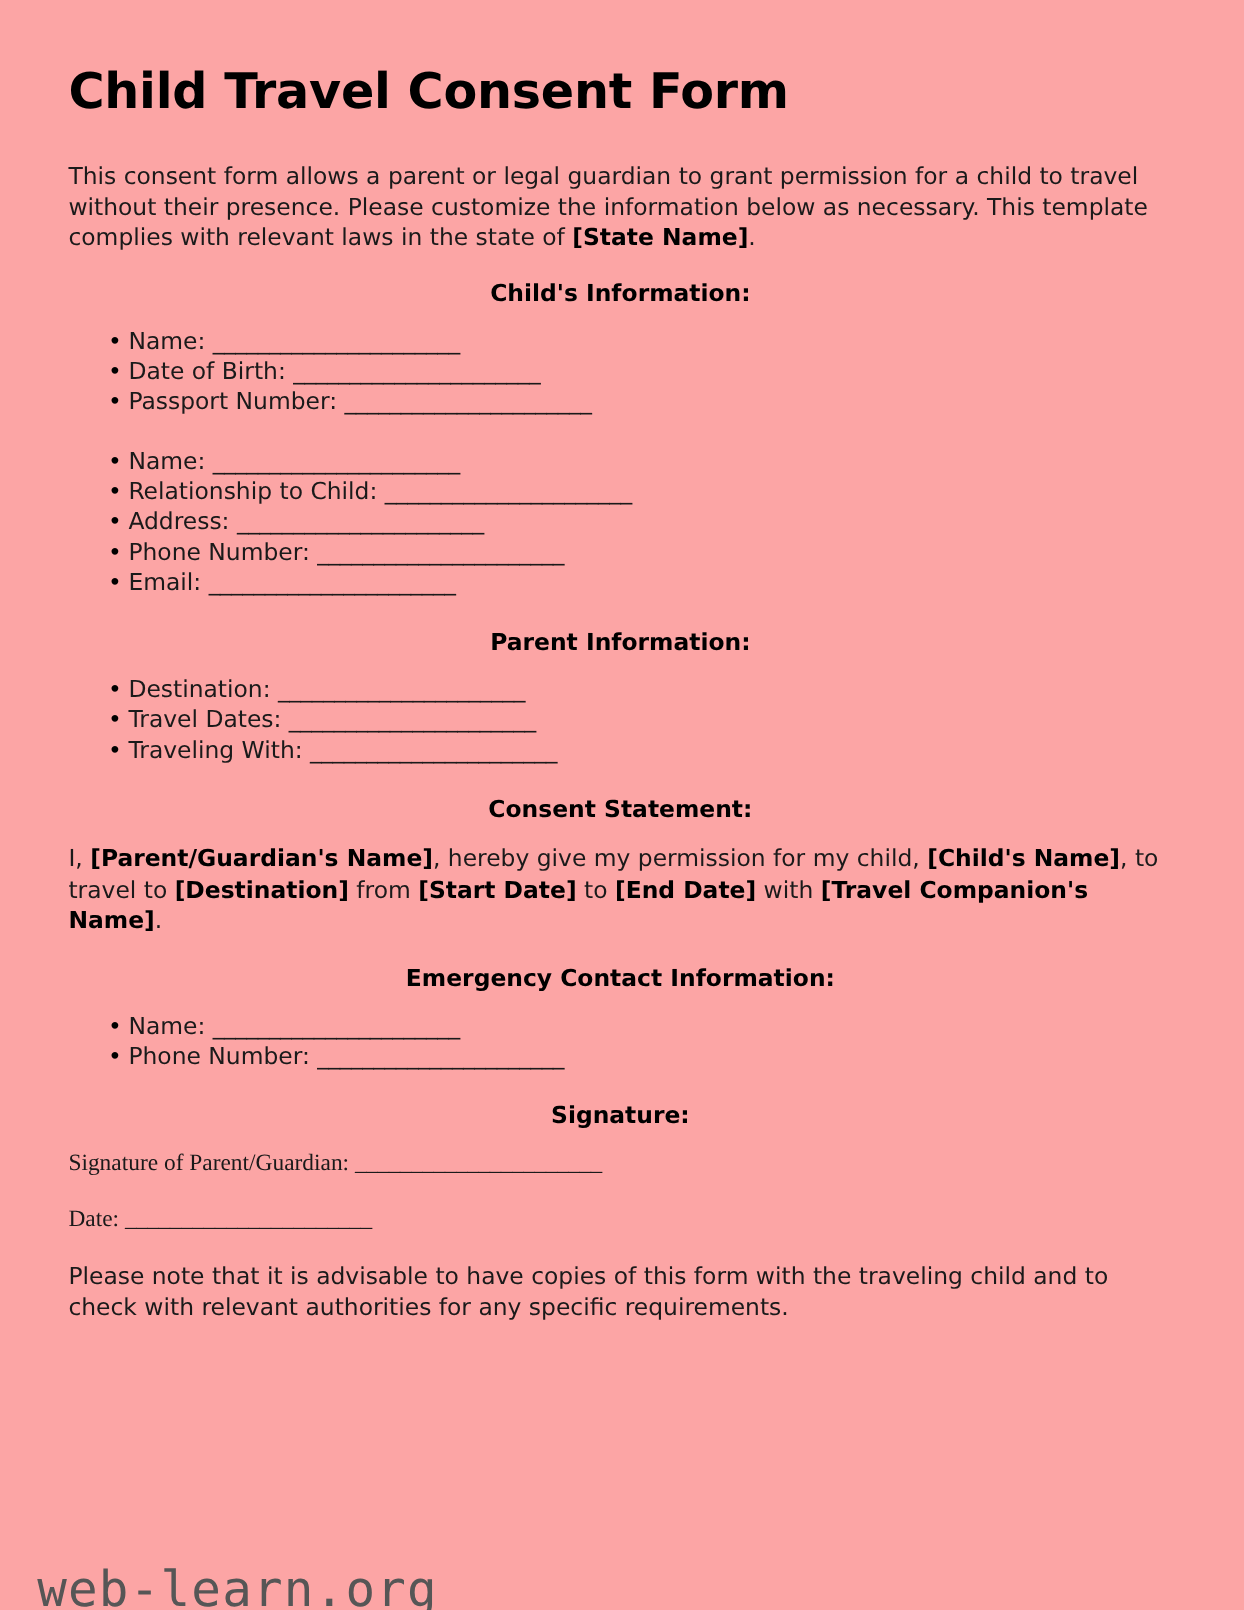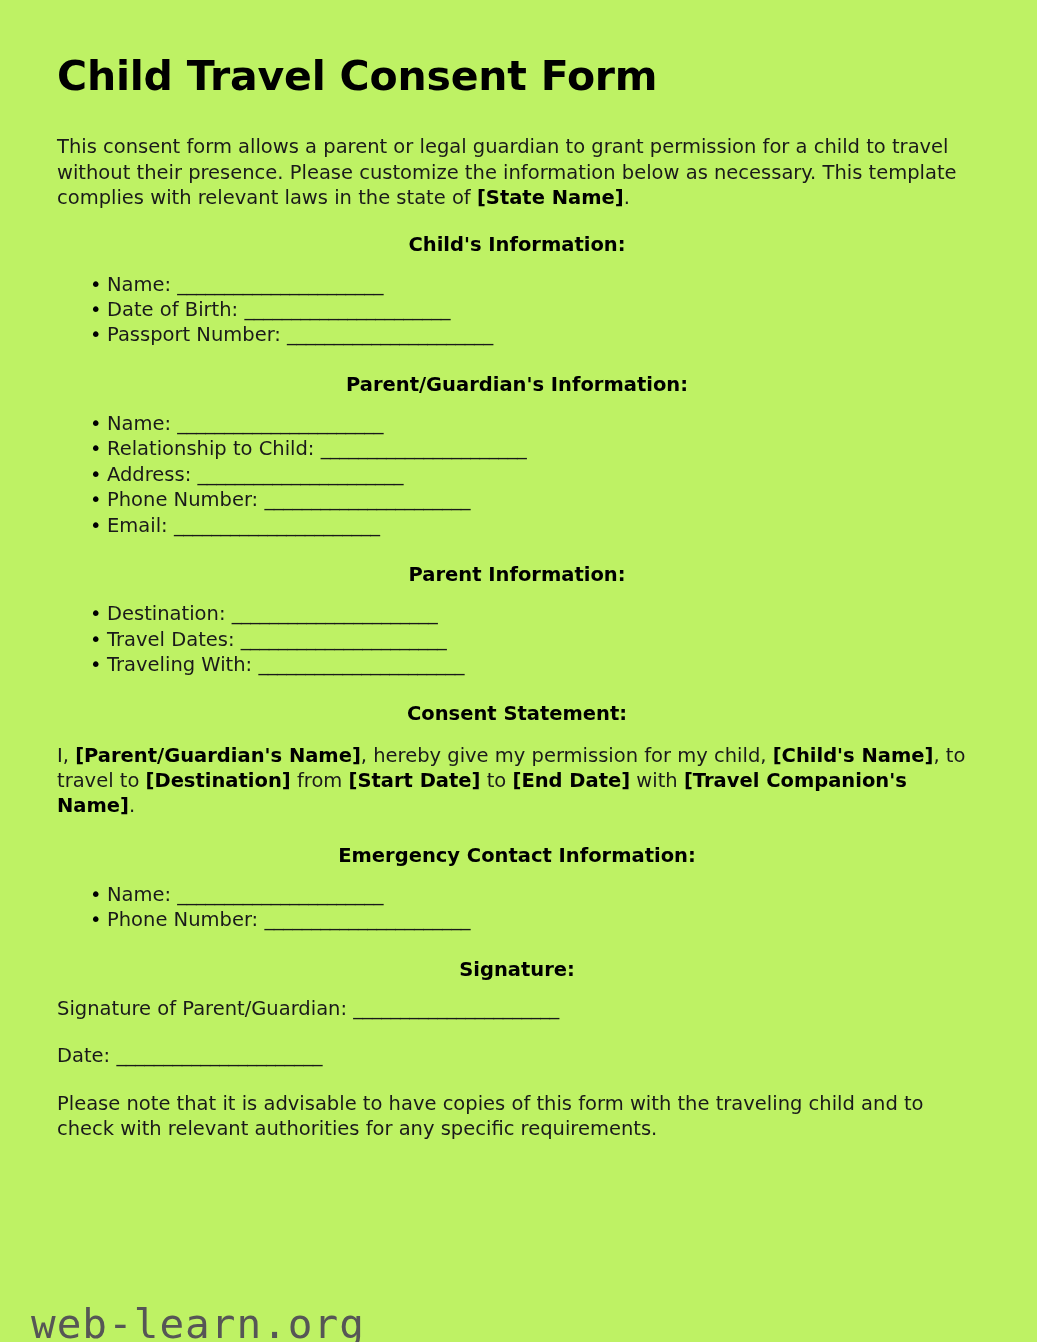--- a/index.html
+++ b/index.html
@@ -16,21 +16,21 @@
     color: #000000;
     overflow: hidden;
   }
 
   .page {
     position: absolute;
     left: 0;
     top: 0;
     width: 1037px;
     height: 1342px;
-    background: #bef264;
+    background: #fca5a5;
   }
 
   .content {
     position: absolute;
     left: 57px;
     top: 52px;
     width: 920px;
   }
 
   h1.doc-title {
@@ -86,20 +86,21 @@
   .blank {
     letter-spacing: -0.4px;
   }
 
   .line-field {
     font-size: 19.5px;
     line-height: 1.30;
     margin: 0 0 22px 0;
     color: #1a1a1a;
     white-space: nowrap;
+    font-family: Liberation Serif, serif;
   }
 
   .consent-block {
     margin-bottom: 24px;
   }
 
   .sig-block .line-field:last-child {
     margin-bottom: 22px;
   }
 
@@ -126,21 +127,20 @@
 
     <p class="para"><span>This consent form allows a parent or legal guardian to grant permission for a child to travel without their presence. Please customize the information below as necessary. This template complies with relevant laws in the state of </span><b>[State Name]</b><span>.</span></p>
 
     <h2 class="section-title">Child's Information:</h2>
     <ul class="field-list">
       <li><span class="bullet-dot">•</span><span>Name:</span> <span class="blank">______________________</span></li>
       <li><span class="bullet-dot">•</span><span>Date of Birth:</span> <span class="blank">______________________</span></li>
       <li><span class="bullet-dot">•</span><span>Passport Number:</span> <span class="blank">______________________</span></li>
     </ul>
 
-    <h2 class="section-title">Parent/Guardian's Information:</h2>
     <ul class="field-list">
       <li><span class="bullet-dot">•</span><span>Name:</span> <span class="blank">______________________</span></li>
       <li><span class="bullet-dot">•</span><span>Relationship to Child:</span> <span class="blank">______________________</span></li>
       <li><span class="bullet-dot">•</span><span>Address:</span> <span class="blank">______________________</span></li>
       <li><span class="bullet-dot">•</span><span>Phone Number:</span> <span class="blank">______________________</span></li>
       <li><span class="bullet-dot">•</span><span>Email:</span> <span class="blank">______________________</span></li>
     </ul>
 
     <h2 class="section-title">Parent Information:</h2>
     <ul class="field-list">

